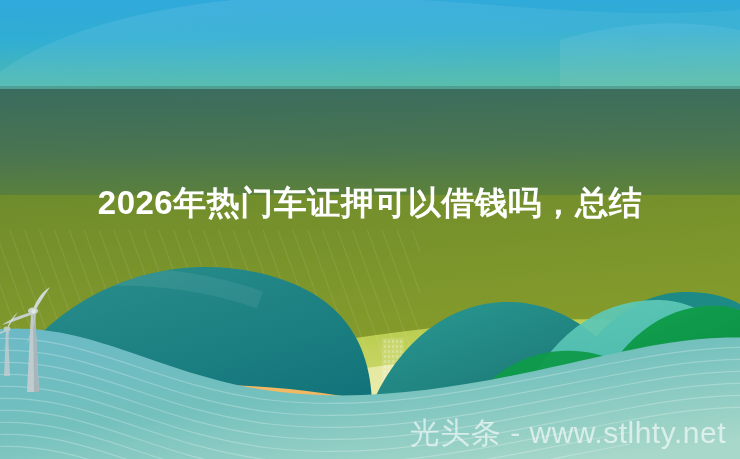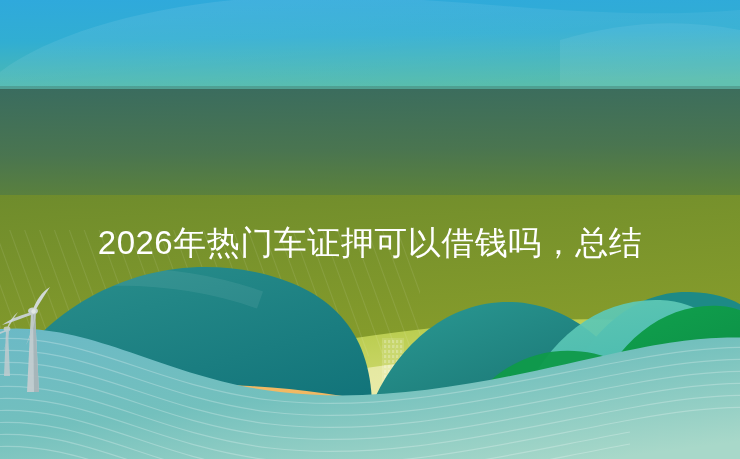--- a/index.html
+++ b/index.html
@@ -25,24 +25,23 @@
     text-align:center;
     z-index:40;
     pointer-events:none;
   }
   .title-line {
     display:block;
     color:#ffffff;
     font-size:33px;
     line-height:50px;
     letter-spacing:0.5px;
-    font-weight:400;
+    font-weight:700;
     white-space:nowrap;
     font-family:"Liberation Sans","DejaVu Sans",sans-serif;
-    margin-top:40px;
   }
 
   
   #watermark {
     position:absolute;
     right:14px; bottom:8px;
     z-index:50;
     color:rgba(255,255,255,0.62);
     font-size:30px;
     line-height:36px;
@@ -248,14 +247,15 @@
       <path d="M 8,330 C 8,337 6,345 3,352 C 6,346 9,338 9,331 Z" fill="#c2cace"></path>
     </g>
 
     <rect x="0" y="86" width="740" height="4" fill="#3b6a5e" opacity="0.35"></rect>
   </svg>
 
   <div id="title-block">
     <span class="title-line">2026年热门车证押可以借钱吗，总结</span>
   </div>
 
+  <div id="watermark">光头条 - www.stlhty.net</div>
 
 </div>
 
 </body></html>

